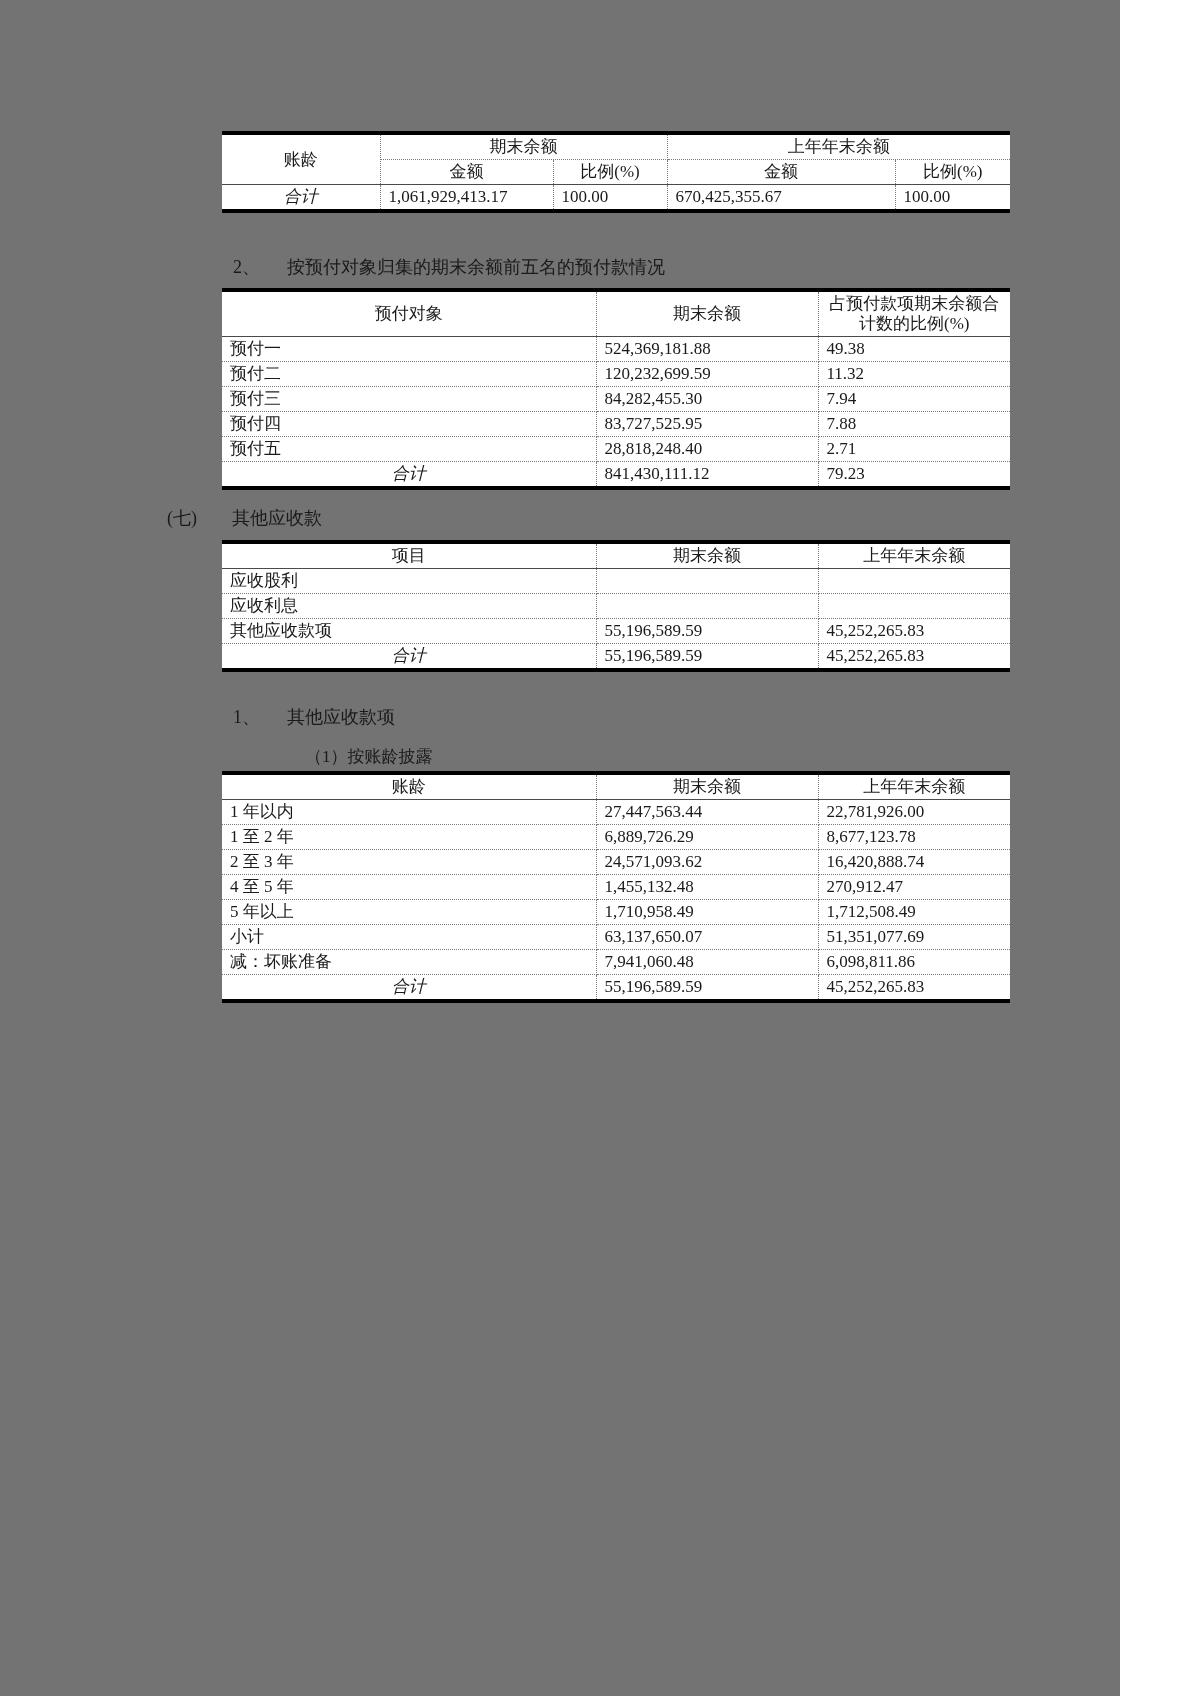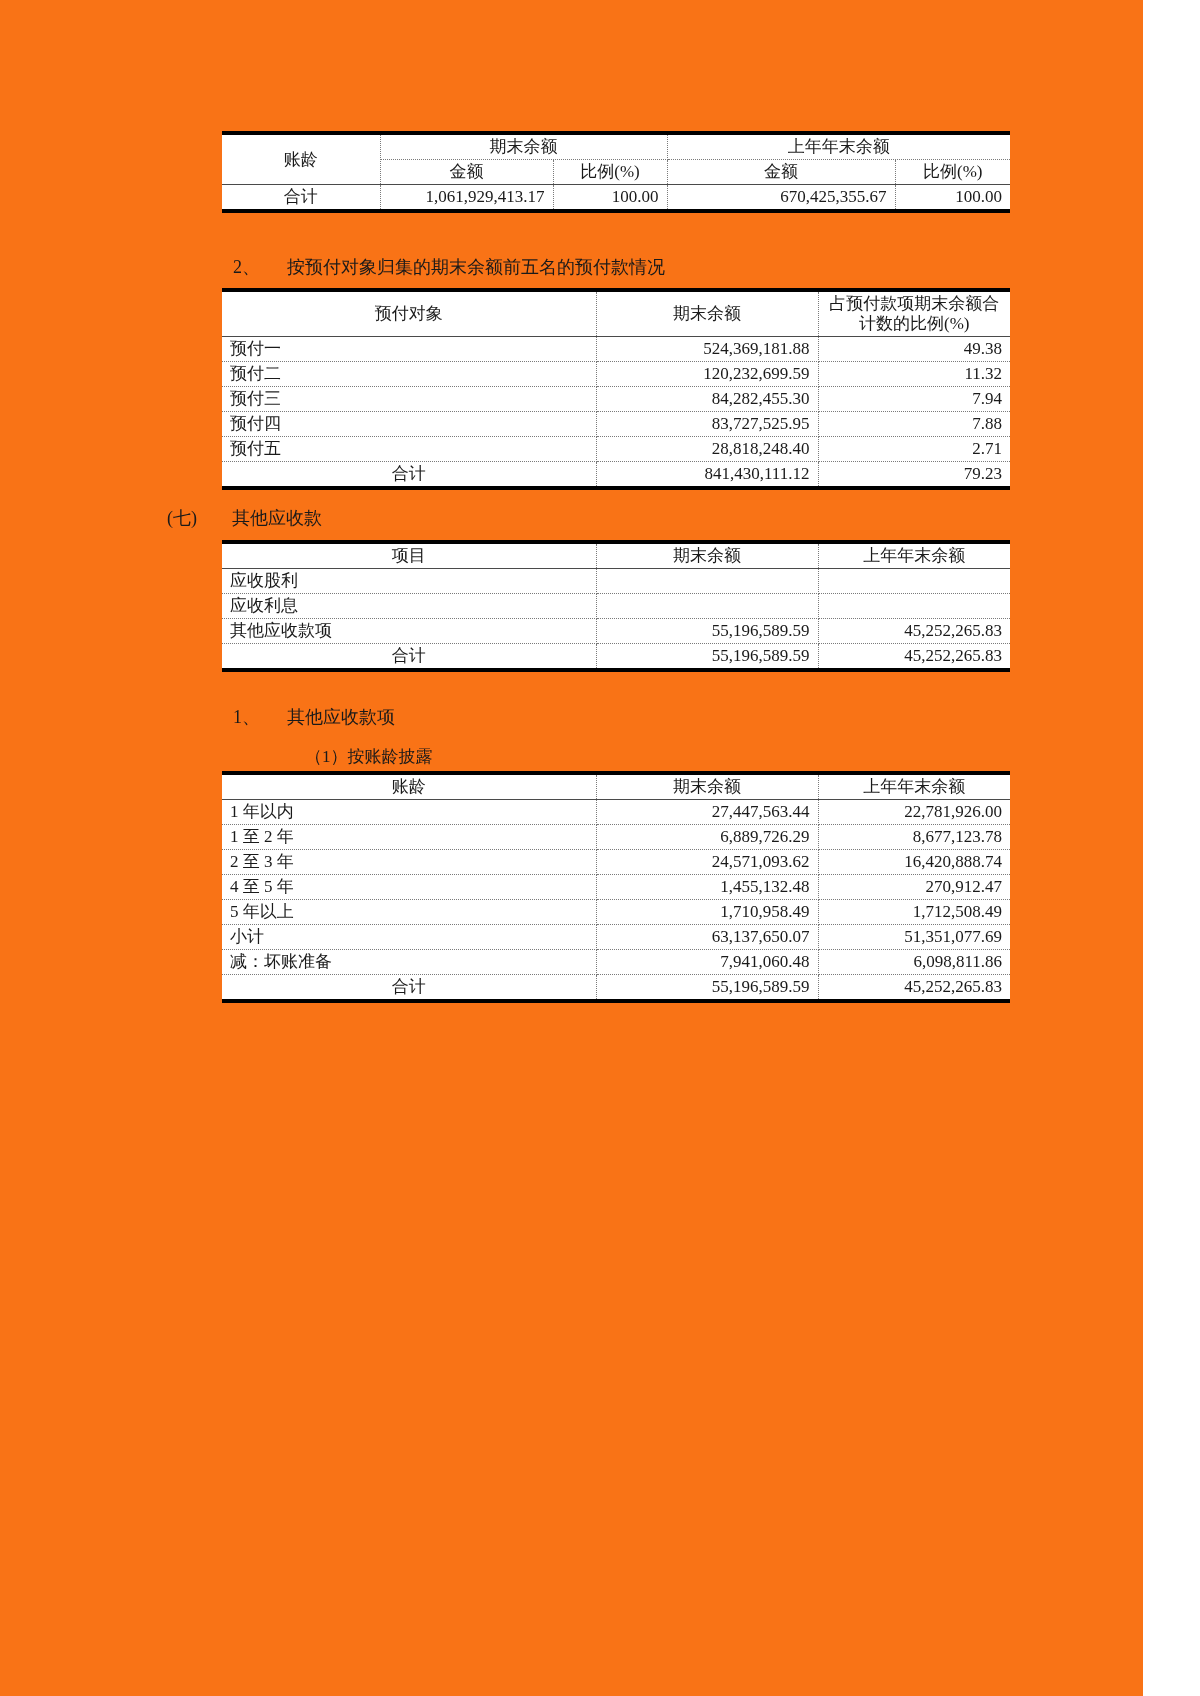--- a/index.html
+++ b/index.html
@@ -1,40 +1,39 @@
 <!DOCTYPE html>
 <html lang="zh"><head>
 <meta charset="utf-8">
 <style>
   html,body { margin:0; padding:0; background:#ffffff; }
   .page {
-    position:relative; width:1120px; height:1696px; background:#f97316;
+    position:relative; width:1120px; height:1696px; background:#737373;
     font-family:"Liberation Serif","DejaVu Serif",serif; color:#1a1a1a;
     overflow:hidden;
-    padding-left:23px;
   }
   
   table.tbl {
     position:absolute; left:222px; width:788px;
     border-collapse:collapse; table-layout:fixed; background:#fff;
     border-top:4px solid #000; border-bottom:4px solid #000;
   }
   table.tbl th, table.tbl td {
     border:1px dotted #7a7a7a;
     font-weight:normal; font-size:17px; line-height:20px;
     padding:2px 8px; height:20px; overflow:hidden;
   }
   table.tbl tr > *:first-child { border-left:0; }
   table.tbl tr > *:last-child  { border-right:0; }
   table.tbl thead th { text-align:center; vertical-align:middle; white-space:normal; }
   table.tbl tbody    { border-top:1px solid #4a4a4a; }
   table.tbl td { white-space:nowrap; }
   td.cell-label { text-align:left; }
-  td.cell-label.center { text-align:center; }
-  td.cell-num  { text-align:right;margin-top:32px; }
+  td.cell-label.center { text-align:center;font-style:italic; }
+  td.cell-num  { text-align:left;margin-top:32px; }
   
   .heading { position:absolute; white-space:nowrap; font-weight:normal; font-size:18px; line-height:24px; }
   .heading .hnum { display:inline-block; }
   .h-s2 .hnum, .h-s1 .hnum { width:54px; }
   .h-s7 { font-size:18px; }
   .h-s7 .hnum { width:65px; }
   .h-plain { position:absolute; white-space:nowrap; font-weight:normal; font-size:17px; line-height:22px; }
 </style>
 </head>
 <body>

